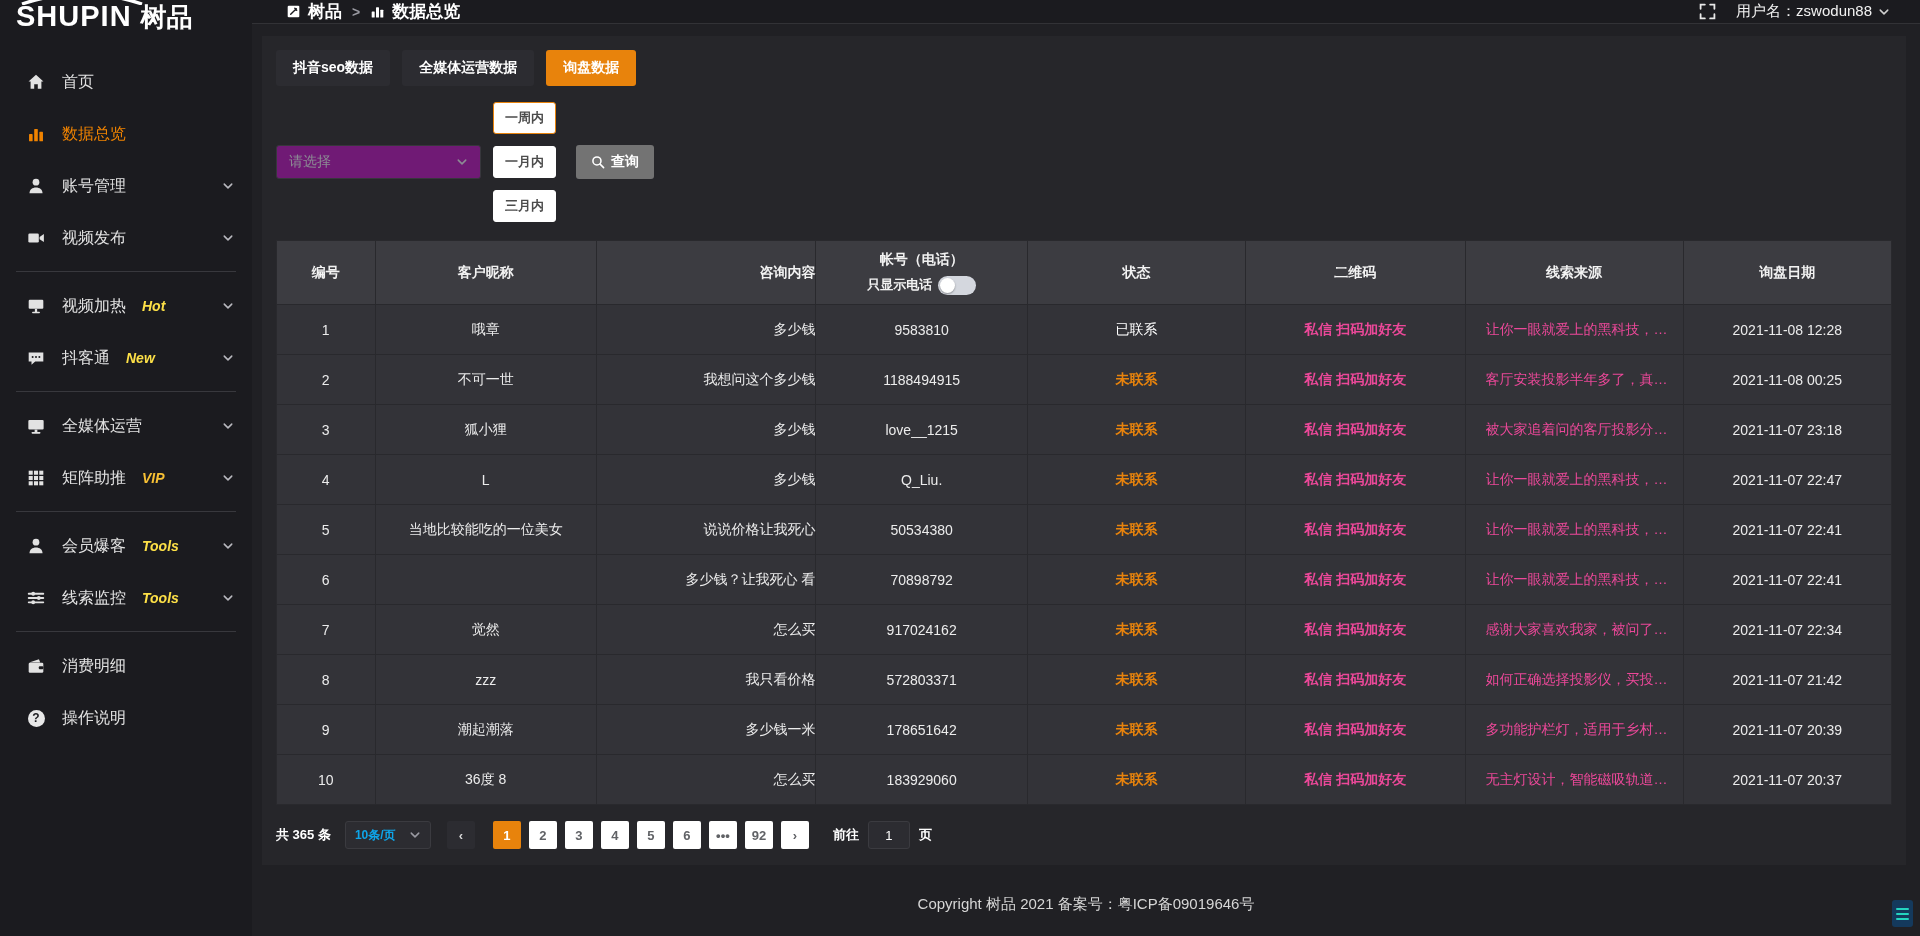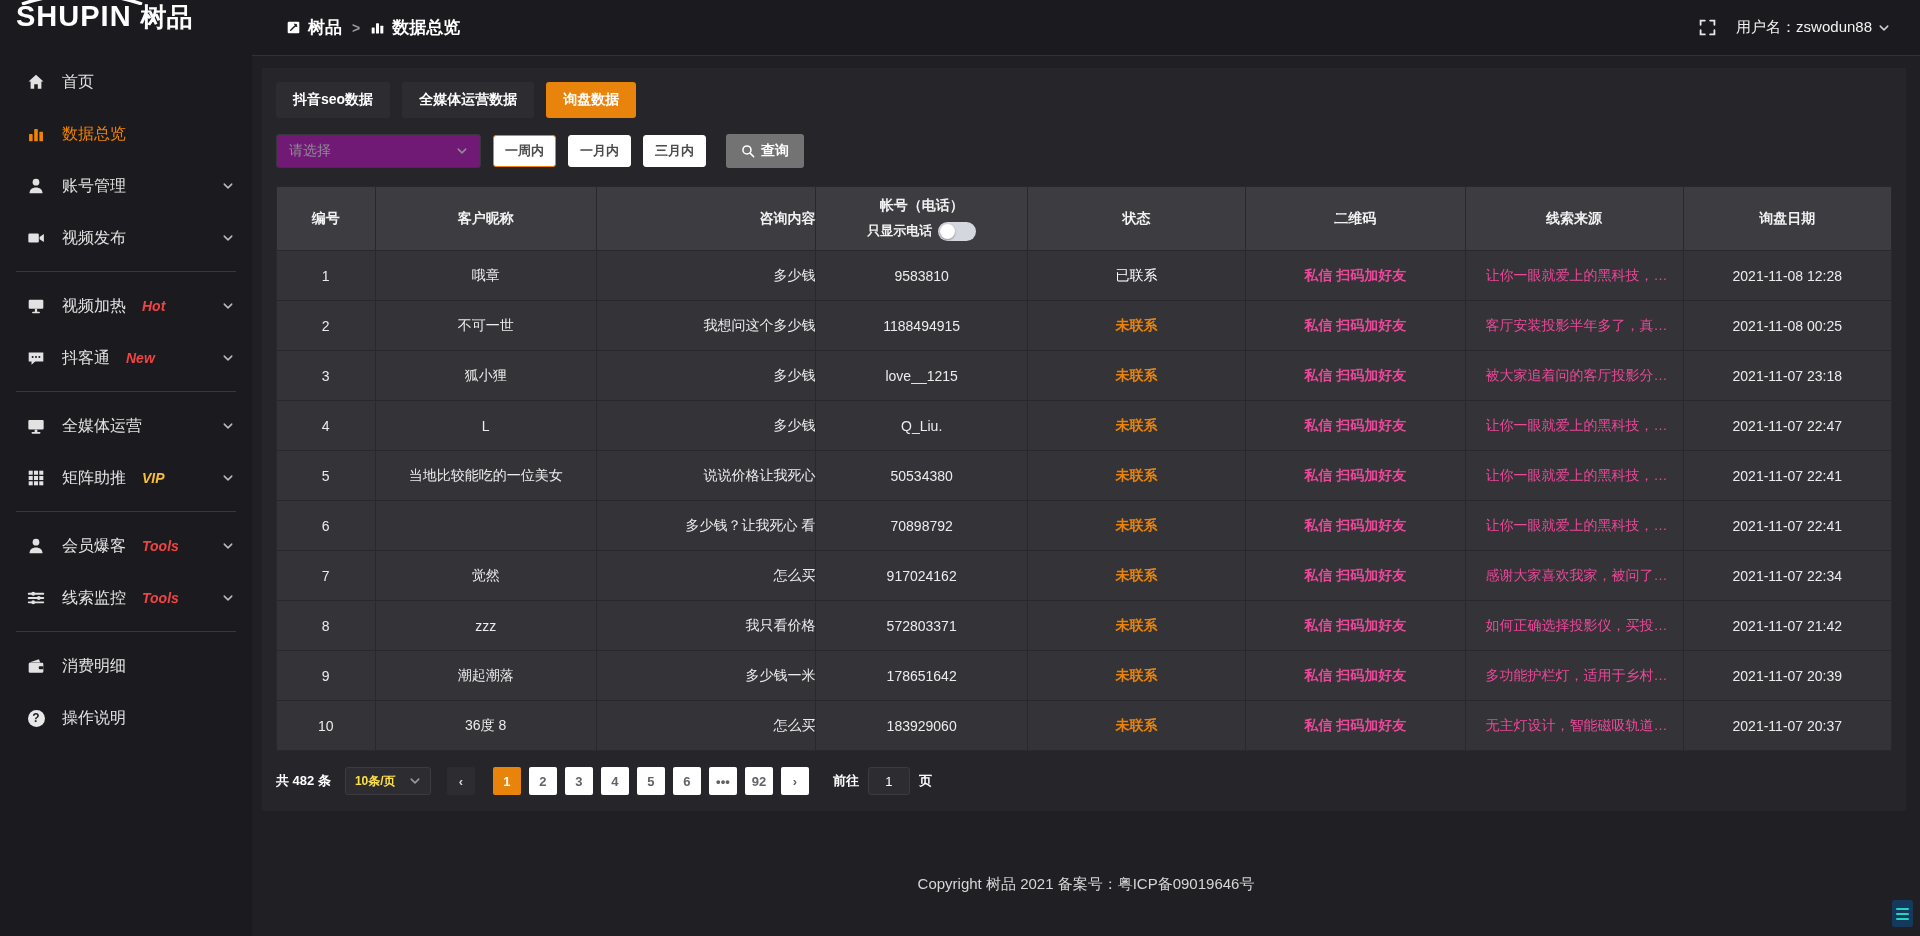--- a/index.html
+++ b/index.html
@@ -25,21 +25,21 @@
   .side-item[data-active="true"] { color:#f08300; }
   .side-item[data-divider="true"] { margin-bottom:16px; }
   .side-item[data-divider="true"]::after { content:""; position:absolute; left:16px; right:16px;
     bottom:-8px; height:1px; background:#38383d; }
   .side-item .icon { width:20px; height:20px; margin-right:16px; display:inline-flex;
     align-items:center; justify-content:center; color:inherit; }
   .side-item .icon svg { width:18px; height:18px; }
   .side-label { flex:0 0 auto; }
   .badge { margin-left:16px; font-size:14px; font-weight:700; font-style:italic; }
   .badge:empty { display:none; }
-  .badge[data-badge-type="red"] { color:#ef4444; }
+  .badge[data-badge-type="red"] { color:#fde047; }
   .badge[data-badge-type="yellow"] { color:#f7c034; }
   .side-item .chevron { margin-left:auto; color:#b9b9bf; display:inline-flex; }
   .side-item[data-expandable="false"] .chevron { visibility:hidden; }
   .chevron svg { width:12px; height:12px; }
 
   .qmark { width:17px; height:17px; border-radius:50%; background:#e8e8e8; color:#1b1b1f;
     font-size:12px; font-weight:800; display:inline-flex; align-items:center; justify-content:center; }
 
   
   .main { flex:1; display:flex; flex-direction:column; min-width:0; background:#202024; }
@@ -94,21 +94,21 @@
   .toggle { width:38px; height:19px; border-radius:10px; background:#d4d7de; position:relative;
     display:inline-block; cursor:pointer; }
   .toggle .knob { position:absolute; left:2px; top:2px; width:15px; height:15px; border-radius:50%;
     background:#fff; box-shadow:0 1px 2px rgba(0,0,0,.35); }
 
   
   .pager { display:flex; align-items:center; gap:8px; margin-top:16px; color:#fff; font-size:13px; }
   .total { margin-right:6px; font-weight:700; }
   .size-select { height:28px; min-width:86px; background:#2c2c31; border:1px solid #3b3b40;
     border-radius:3px; display:flex; align-items:center; justify-content:space-between; gap:8px;
-    padding:0 9px; color:#fde047; font-size:12px; font-weight:700; cursor:pointer; }
+    padding:0 9px; color:#0ea5e9; font-size:12px; font-weight:700; cursor:pointer; }
   .size-select .chevron { display:inline-flex; color:#9a9aa2; }
   .pbtn { min-width:28px; height:28px; padding:0 4px; border-radius:2px; display:flex;
     align-items:center; justify-content:center; font-weight:700; font-size:13px; cursor:pointer; }
   .prev { background:#2c2c31; color:#d8d8d8; margin-left:8px; margin-right:10px; }
   .page { background:#fff; color:#606266; }
   .page[data-state="active"] { background:#e8830c; color:#fff; }
   .next { background:#fff; color:#606266; }
   .goto { display:flex; align-items:center; gap:9px; margin-left:16px; font-weight:700; }
   .goto input { width:42px; height:28px; background:#2c2c31; border:1px solid #3b3b40;
     border-radius:3px; color:#fff; text-align:center; font-size:13px;
@@ -426,21 +426,21 @@
 
       <div class="filters">
         <div class="select">
           <span>请选择</span>
           <span class="chevron">
               <svg viewBox="0 0 16 16" xmlns="http://www.w3.org/2000/svg">
                 <path d="M3 5.5 8 10.5 13 5.5" stroke="currentColor" stroke-width="2" fill="none" stroke-linecap="round" stroke-linejoin="round"></path>
               </svg>
             </span>
         </div>
-        <div style="display:flex;gap:12px;">
+        <div style="display:flex;gap:12px;flex-direction:column;">
 
             <div class="period" data-active="true">一周内</div>
 
             <div class="period" data-active="false">一月内</div>
 
             <div class="period" data-active="false">三月内</div>
           </div>
         <div class="search-btn">
           <span class="icon">
               <svg viewBox="0 0 16 16" xmlns="http://www.w3.org/2000/svg">
@@ -611,21 +611,21 @@
               <td><a class="link">私信 扫码加好友</a></td>
               <td class="c-left">
                 <a class="link src">无主灯设计，智能磁吸轨道灯...</a>
               </td>
               <td>2021-11-07 20:37</td>
             </tr>
           </tbody>
       </table>
 
       <div class="pager">
-        <span class="total">共 482 条</span>
+        <span class="total">共 365 条</span>
         <div class="size-select">
           <span>10条/页</span>
           <span class="chevron">
               <svg viewBox="0 0 16 16" xmlns="http://www.w3.org/2000/svg">
                 <path d="M3 5.5 8 10.5 13 5.5" stroke="currentColor" stroke-width="2" fill="none" stroke-linecap="round" stroke-linejoin="round"></path>
               </svg>
             </span>
         </div>
         <div class="pbtn prev">‹</div>
         <div style="display:flex;gap:8px;">

